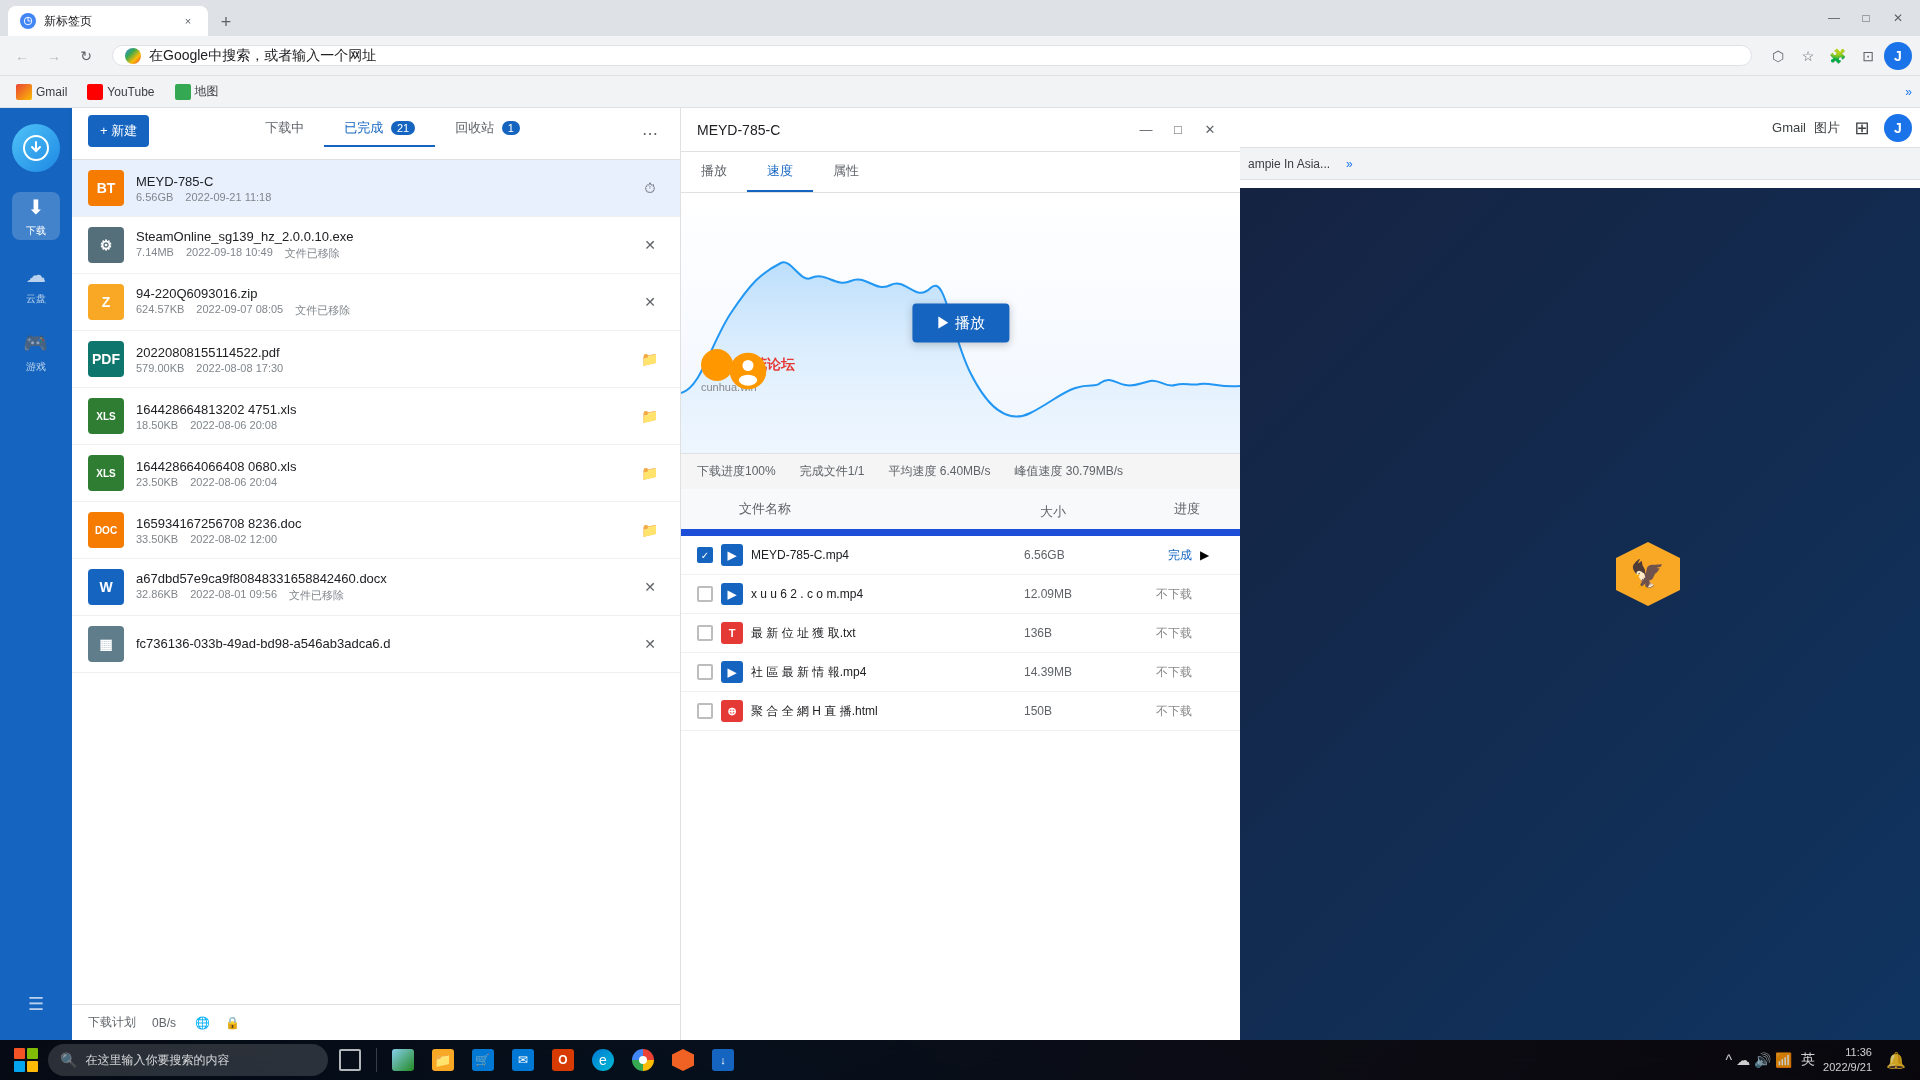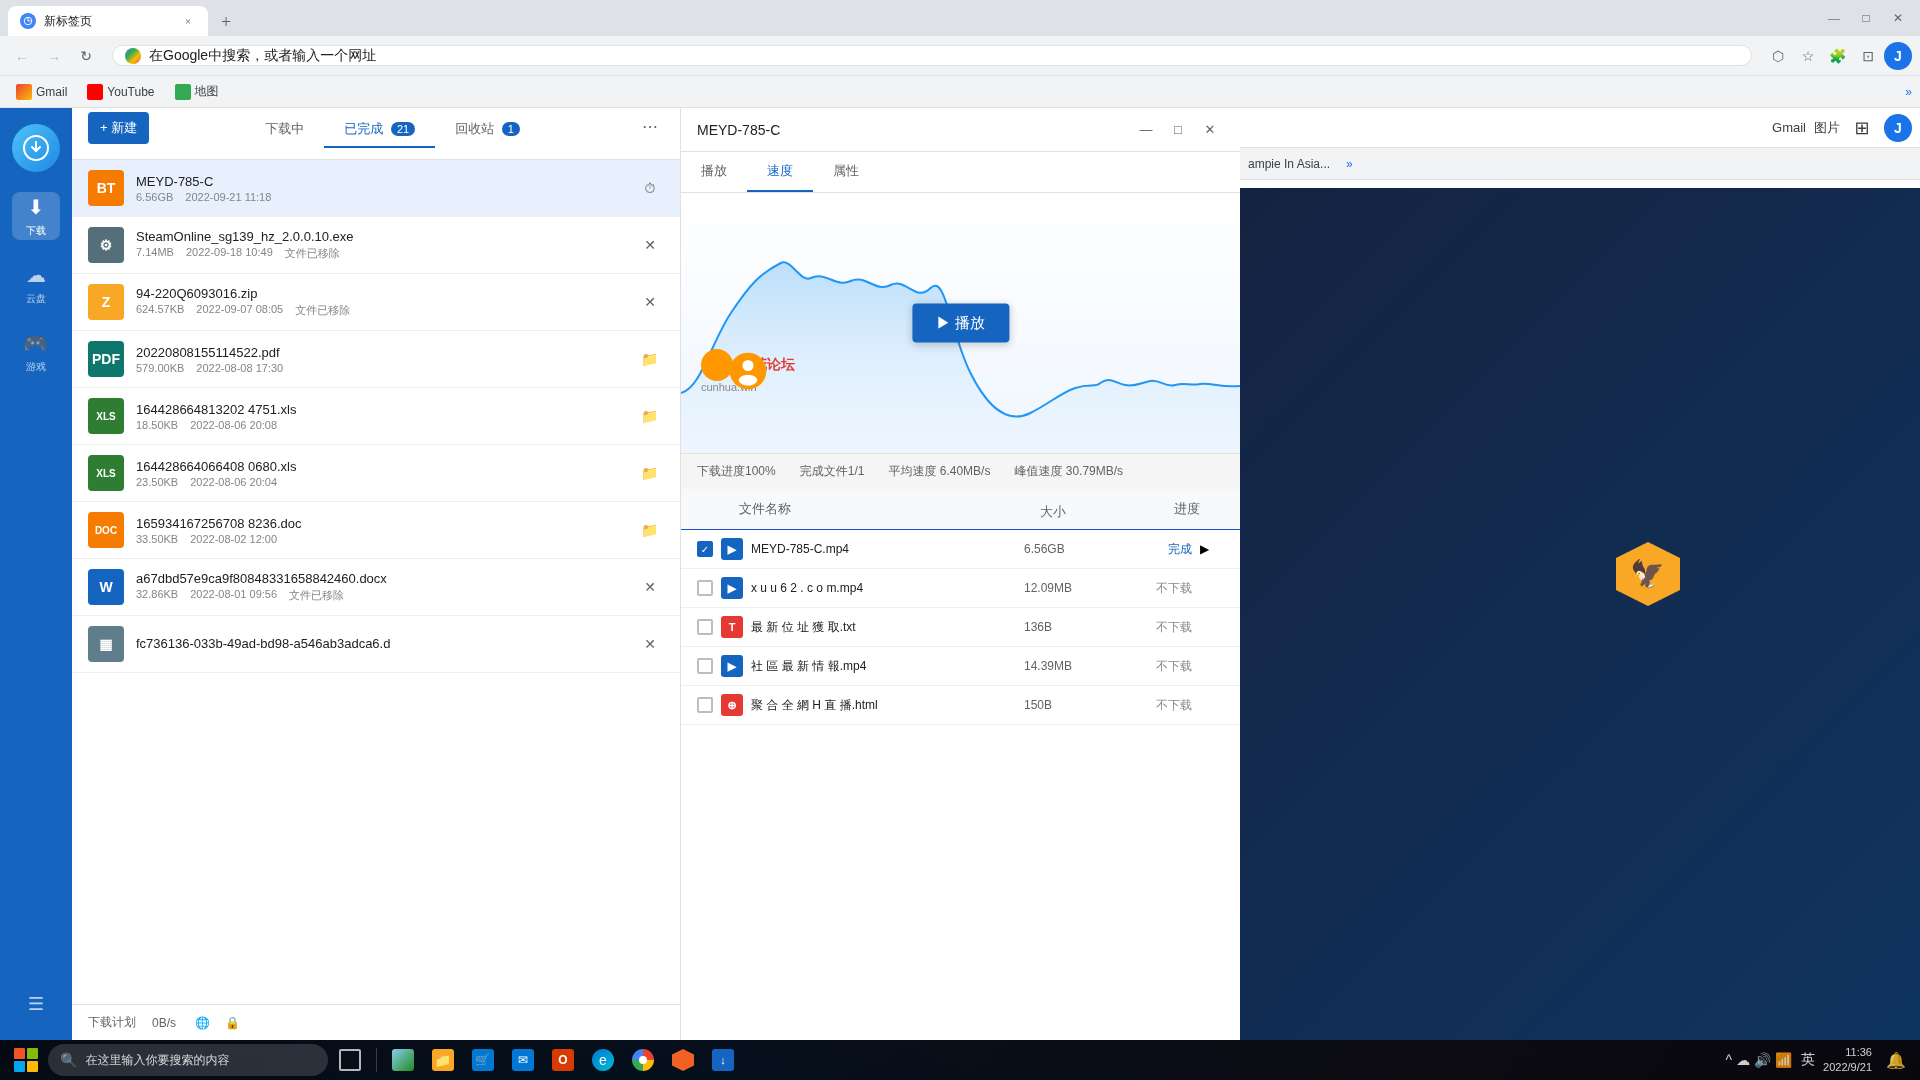--- a/index.html
+++ b/index.html
@@ -42,21 +42,20 @@
     }
 
     
     .title-bar {
       height: 36px;
       background: #dee1e6;
       display: flex;
       align-items: center;
       padding: 0 8px;
       gap: 4px;
-      font-family: Liberation Serif, serif;
     }
     .tab-area {
       display: flex;
       align-items: flex-end;
       flex: 1;
       height: 100%;
       padding-top: 6px;
     }
     .tab {
       height: 30px;
@@ -237,22 +236,22 @@
       display: flex;
       flex-direction: column;
       background: #f8f9fa;
     }
 
     
     .dm-header {
       height: 52px;
       background: #fff;
       display: flex;
-      align-items: flex-start;
-      padding: 4px 16px;
+      align-items: flex-end;
+      padding: 12px 16px;
       gap: 8px;
       border-bottom: 1px solid #e0e0e0;
       box-shadow: 0 1px 3px rgba(0,0,0,0.1);
     }
     .dm-new-btn {
       height: 32px;
       background: #1565c0;
       color: #fff;
       border: none;
       border-radius: 4px;
@@ -456,21 +455,21 @@
     
     .file-table {
       flex: 1;
       overflow-y: auto;
     }
     .file-table-header {
       display: flex;
       align-items: center;
       padding: 8px 16px;
       background: #f8f9fa;
-      border-bottom: 1px solid #1d4ed8;
+      border-bottom: 7px solid #1d4ed8;
       font-size: 13px;
       color: #5f6368;
       font-weight: 500;
     }
     .file-table-col-name { flex: 1; }
     .file-table-col-size { width: 80px; margin-top: 6px; }
     .file-table-col-progress { width: 80px; text-align: right; }
     .file-table-row {
       display: flex;
       align-items: center;

